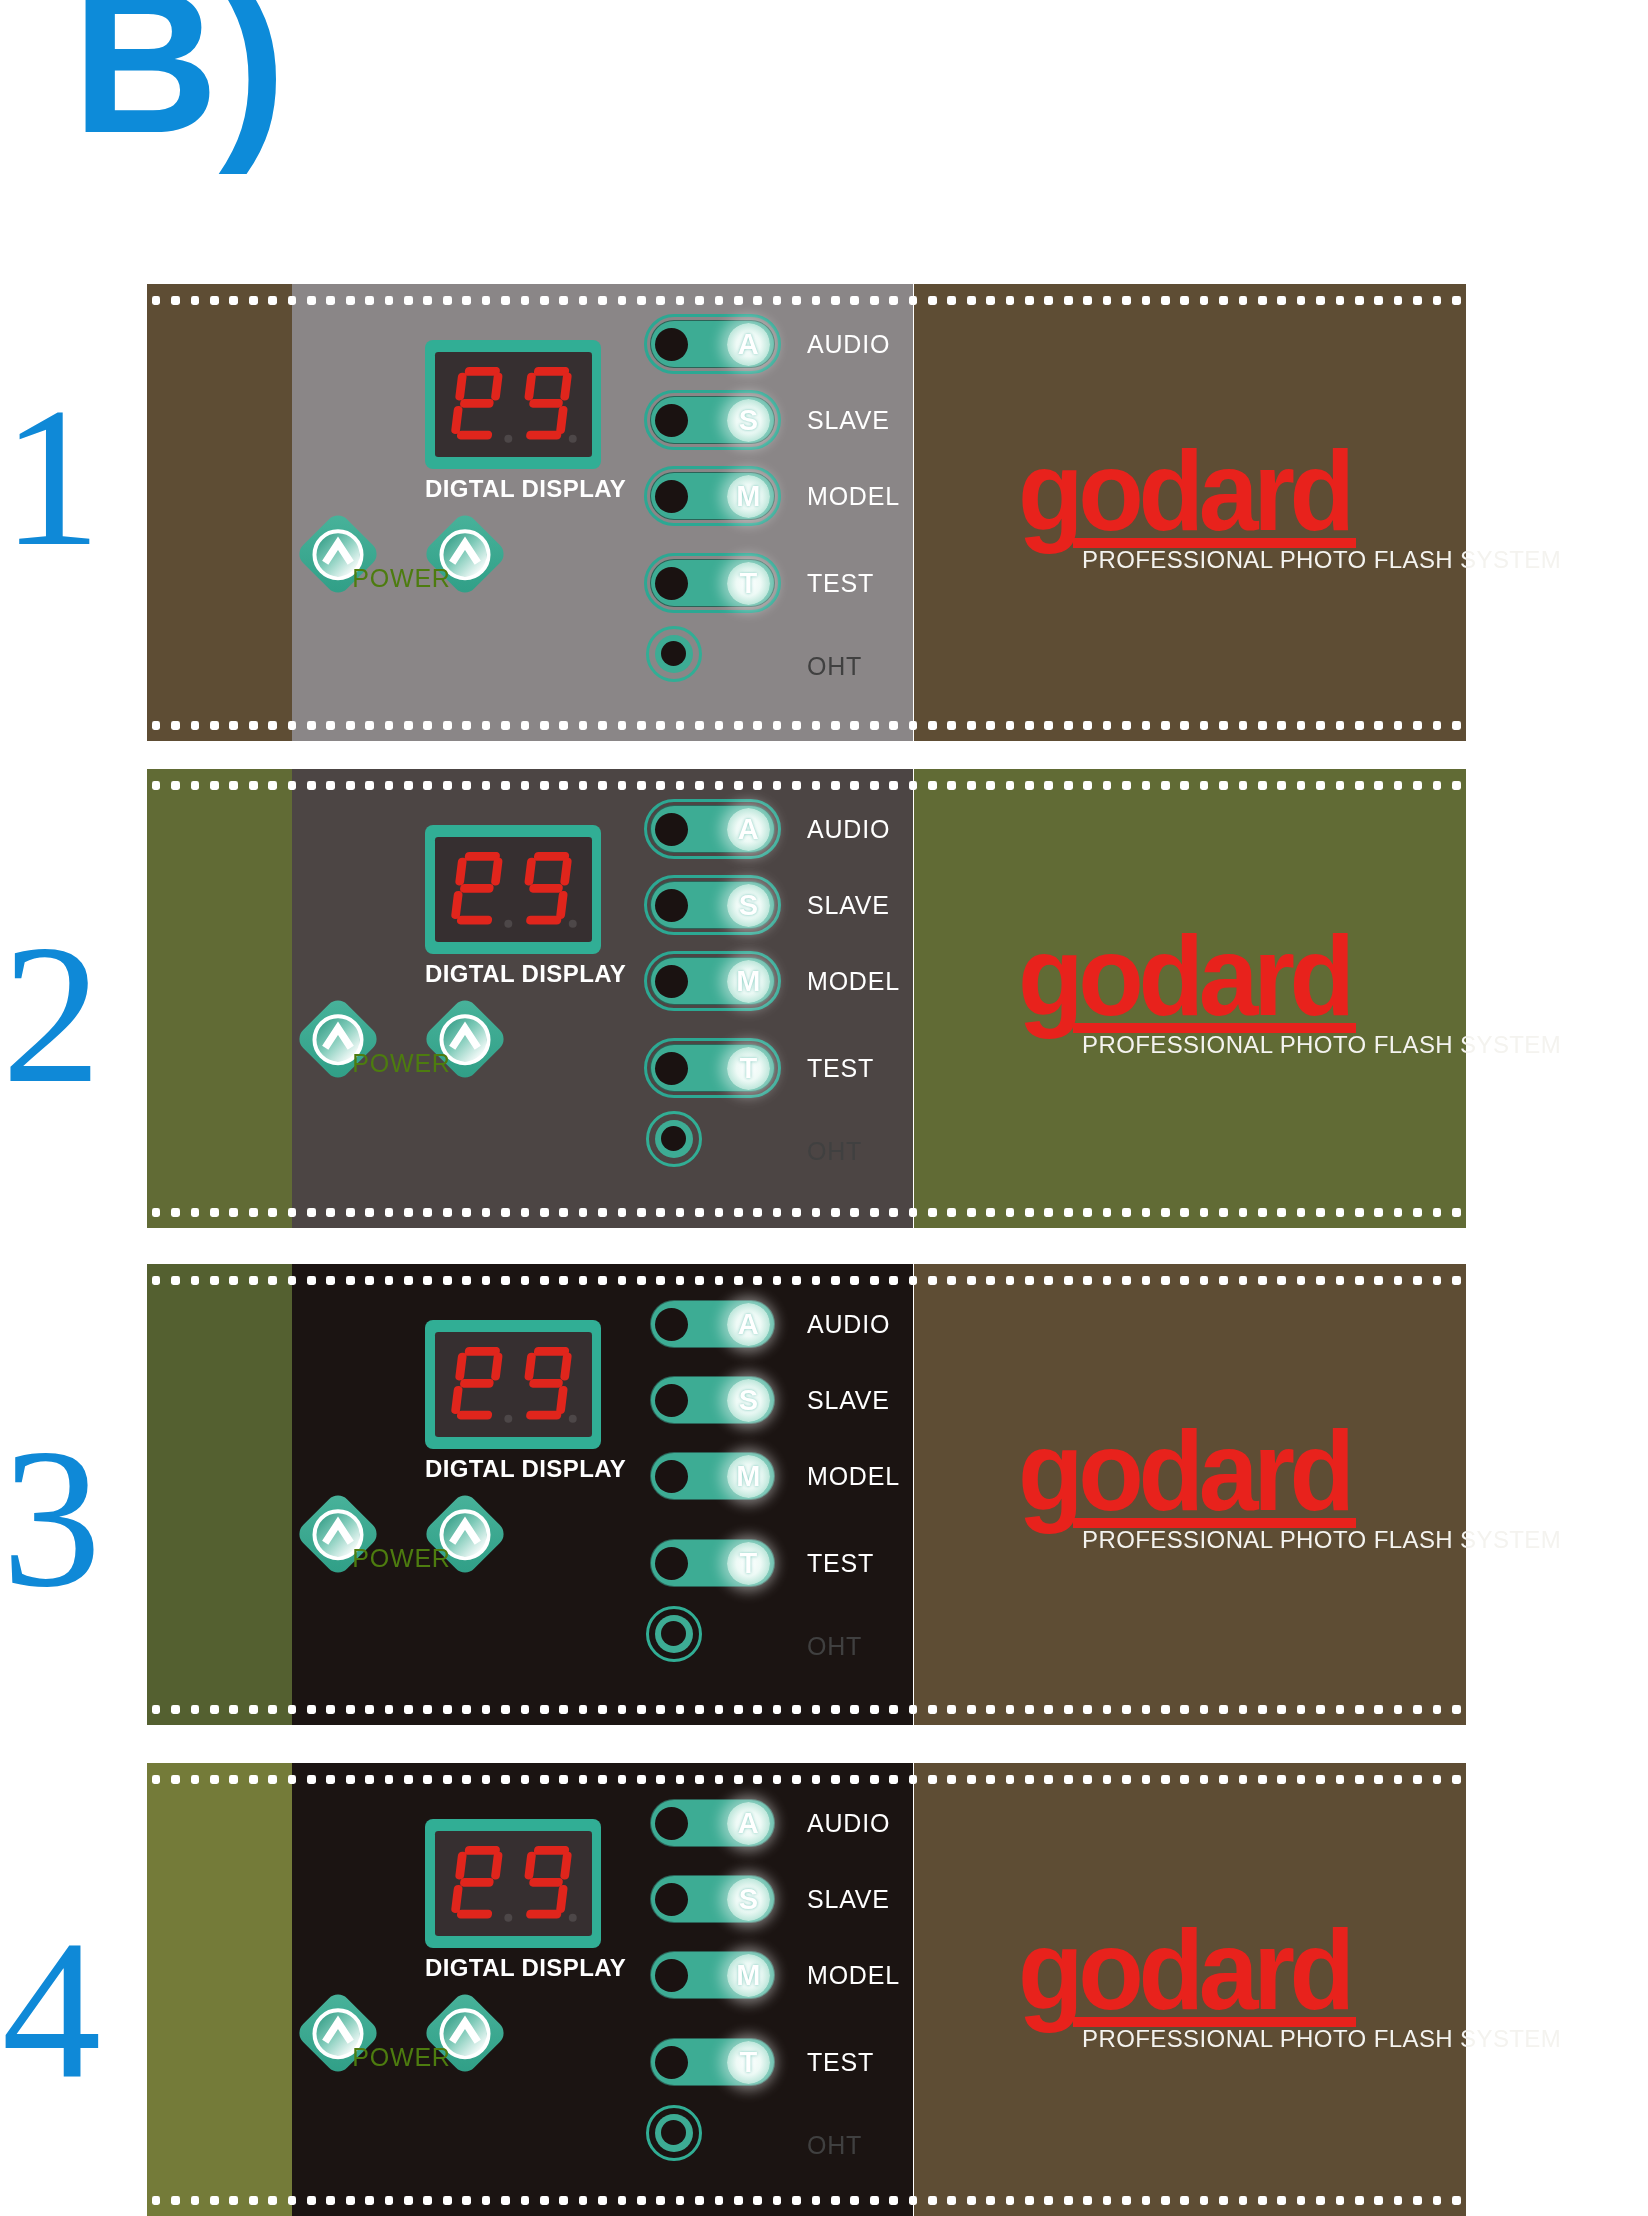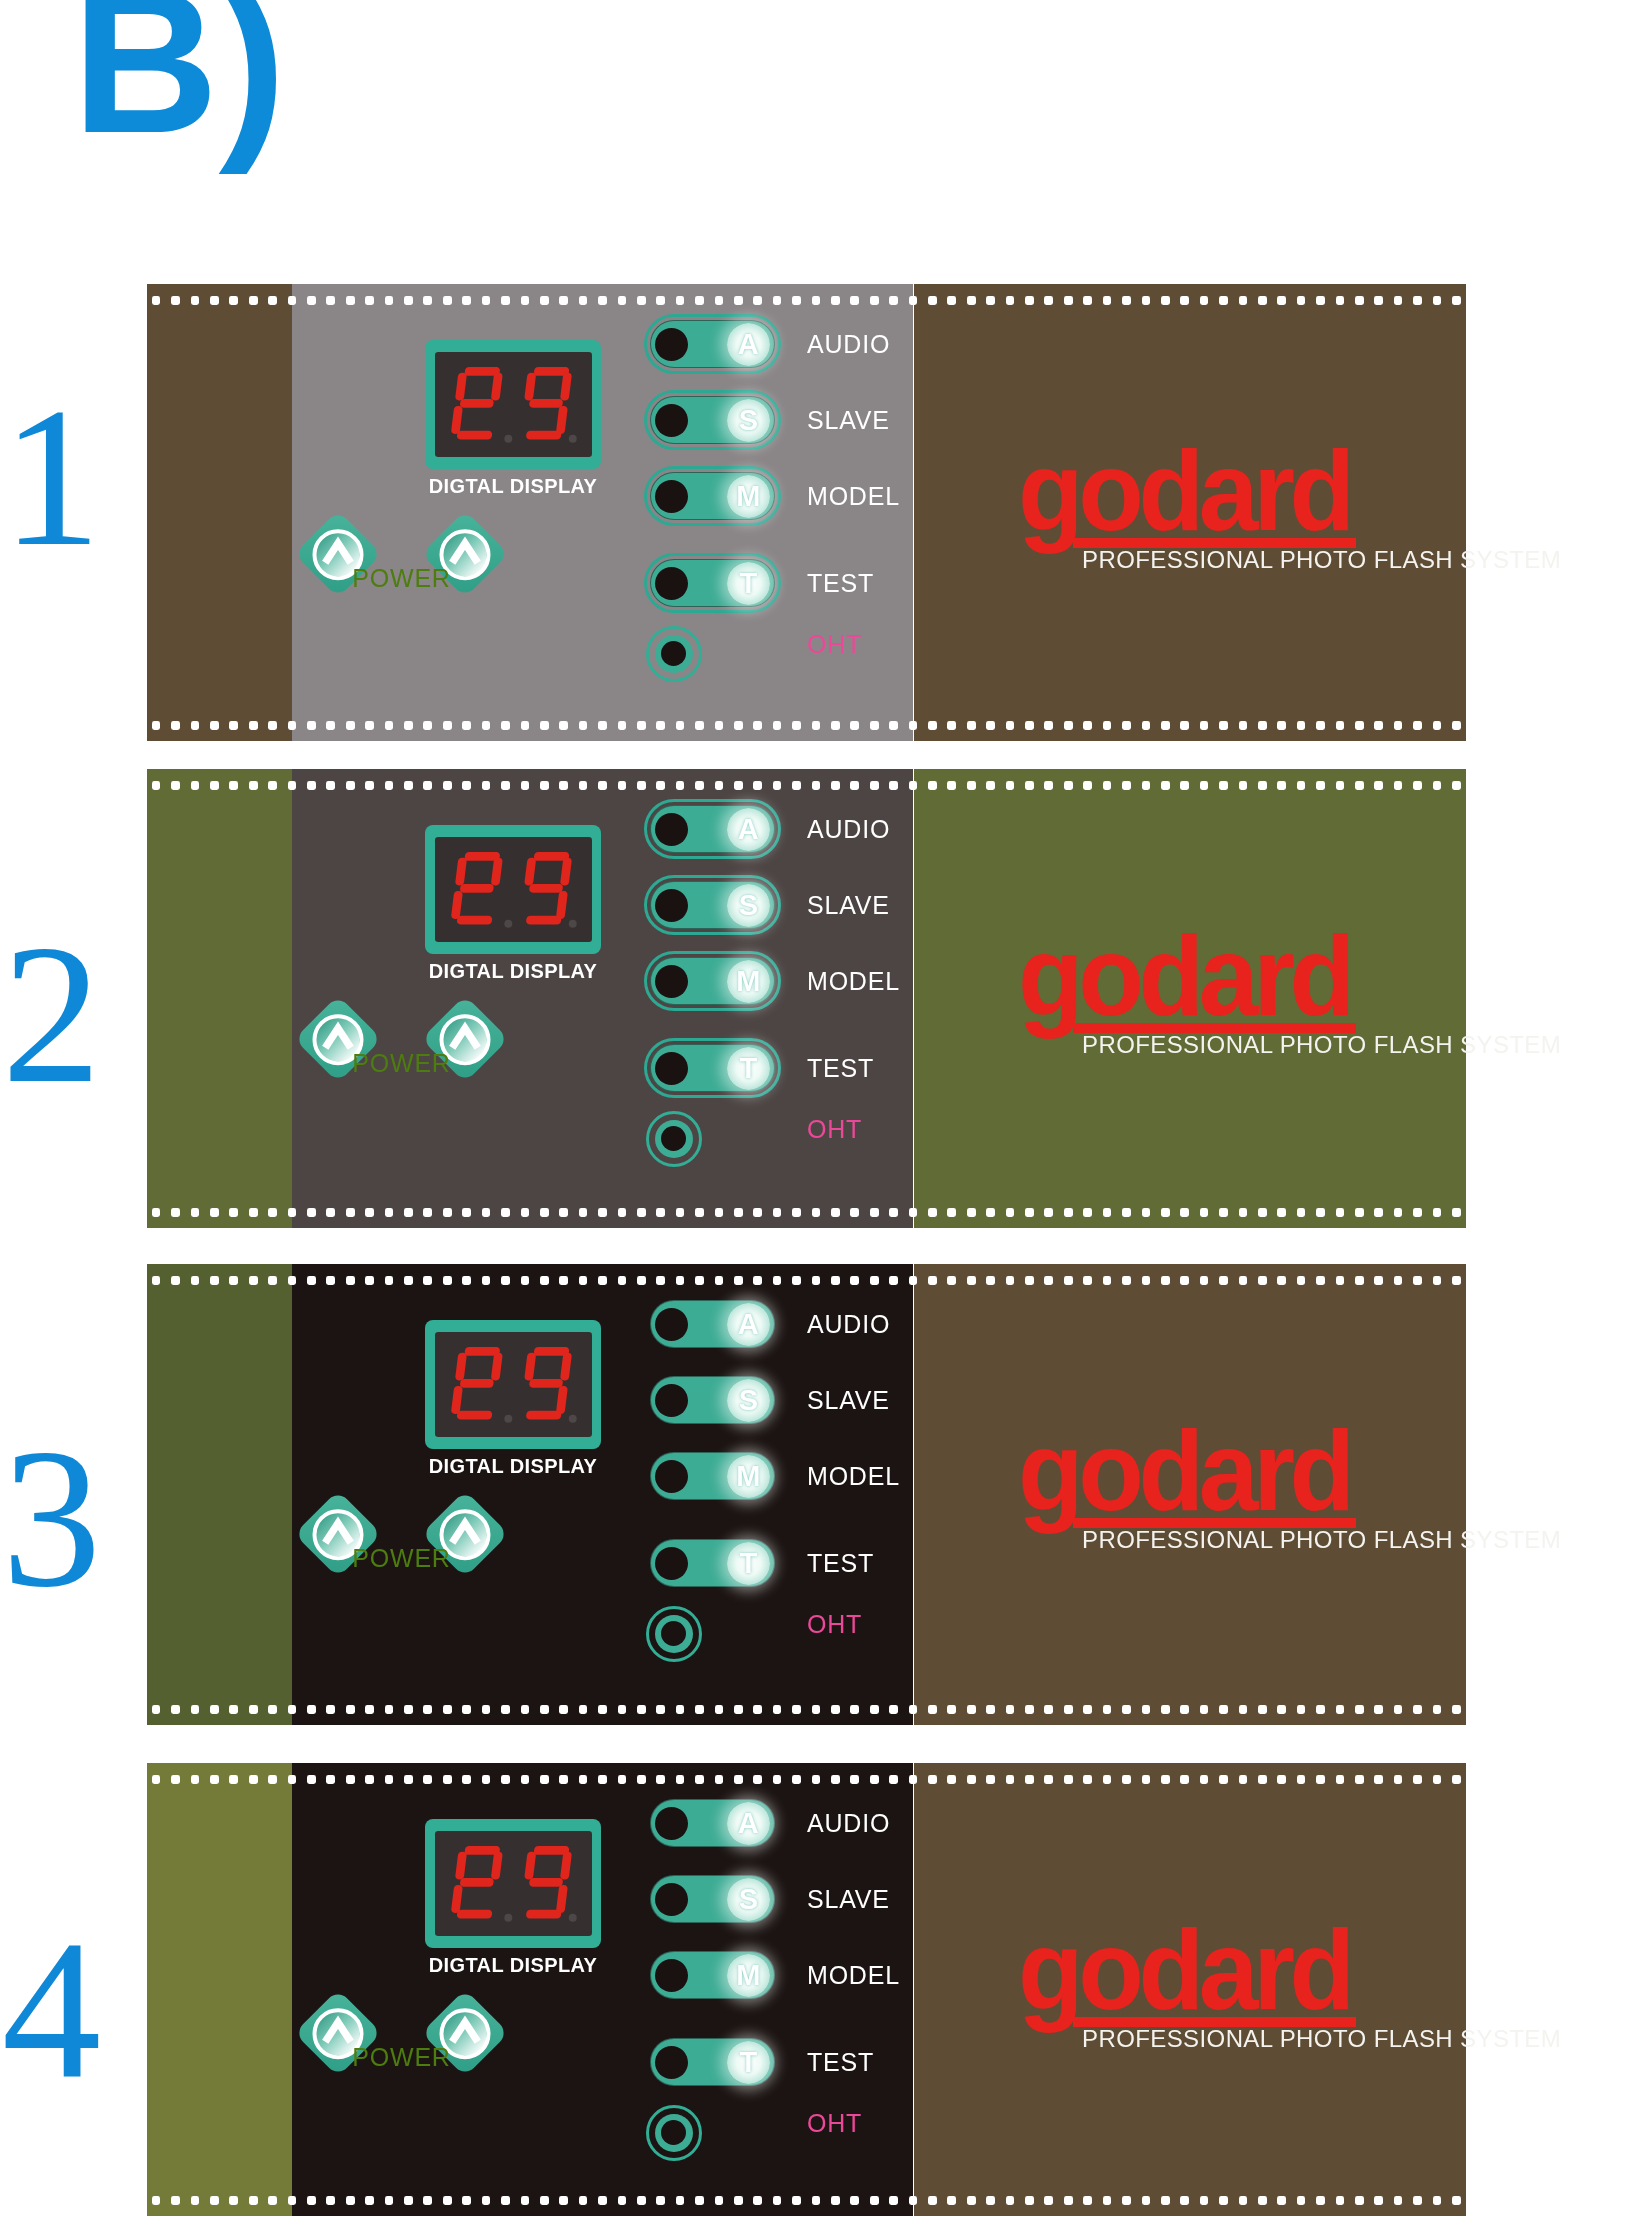--- a/index.html
+++ b/index.html
@@ -18,21 +18,21 @@
   .dots{position:absolute;left:4.8px;right:4.8px;display:flex;justify-content:space-between;}
   .dt{top:12px;}
   .db{bottom:11px;}
   .dot{width:8.7px;height:8.7px;border-radius:2.4px;background:var(--perf);}
   .disp{position:absolute;left:278px;top:56px;width:176px;height:129px;border-radius:8px;
         background:var(--teal);}
   .disp-in{position:absolute;left:9.5px;top:12px;width:157px;height:105px;border-radius:3.2px;
            background:var(--disp-bg);}
   .seg{position:absolute;left:0;top:0;width:157px;height:105px;}
   .disp-label{position:absolute;left:278px;top:191px;width:176px;text-align:center;
-              font-size:20px;font-weight:bold;color:#fff;letter-spacing:0.4px;white-space:nowrap;}
+              font-size:24px;font-weight:bold;color:#fff;letter-spacing:0.4px;white-space:nowrap;}
   .pwr{position:absolute;width:62px;height:62px;border:none;padding:0;cursor:pointer;
        background:linear-gradient(135deg,#49b39b,#2f9e86);border-radius:12.7px;transform:rotate(45deg);}
   .pwr1{left:160px;top:239px;}
   .pwr2{left:287px;top:239px;}
   .pcirc{position:absolute;left:5.6px;top:5.6px;width:51px;height:51px;border-radius:50%;
          border:4px solid #fff;box-sizing:border-box;display:block;transform:rotate(-45deg);
          background:linear-gradient(135deg,#27957e 0%,#7ecab8 45%,#ffffff 90%);overflow:hidden;}
   .pcirc svg{position:absolute;left:0;top:0;width:43px;height:43px;}
   .pwr-label{position:absolute;left:191px;top:280px;width:127px;text-align:center;
              font-size:25px;color:#4d7c0f;letter-spacing:0.8px;}
@@ -47,22 +47,22 @@
            background:radial-gradient(circle,#ffffff 0%,#eefaf6 40%,#b5e3d6 75%,#7fccb9 100%);
            box-shadow:0 0 12.7px 6.4px rgba(255,255,255,.45);
            display:flex;align-items:center;justify-content:center;
            font-size:29px;font-weight:bold;color:#fff;text-shadow:0 0 3.2px rgba(110,195,180,.95);}
   .sw-label{margin-left:26px;font-size:25px;color:#fff;letter-spacing:0.8px;text-align:right;}
   .oht{position:absolute;left:499px;top:342px;width:56px;height:56px;box-sizing:border-box;
        border:3.2px solid var(--teal);border-radius:50%;}
   .oht-disc{width:38px;height:38px;margin:5.6px;border-radius:50%;background:var(--pill);
             display:flex;align-items:center;justify-content:center;}
   .oht-dot{width:25.4px;height:25.4px;border-radius:50%;background:var(--knob);}
-  .oht-label{position:absolute;left:660px;top:344px;height:32px;line-height:32px;
-             font-size:25px;color:#ec4899;letter-spacing:0.8px;}
+  .oht-label{position:absolute;left:660px;top:366px;height:32px;line-height:32px;
+             font-size:25px;color:#404040;letter-spacing:0.8px;}
   .brand-name{position:absolute;left:871px;top:151px;font-size:113px;font-weight:bold;
               letter-spacing:-5.6px;line-height:1;color:var(--brand-red);
               transform:scaleX(.95);transform-origin:left top;}
   .brand-rule{position:absolute;left:926px;top:254px;width:283px;height:10.3px;
               background:var(--brand-red);}
   .brand-tag{position:absolute;left:935px;top:262px;font-size:24px;letter-spacing:0.4px;
              color:#f4f3ef;white-space:nowrap;}
 </style>
 </head>
 <body>

